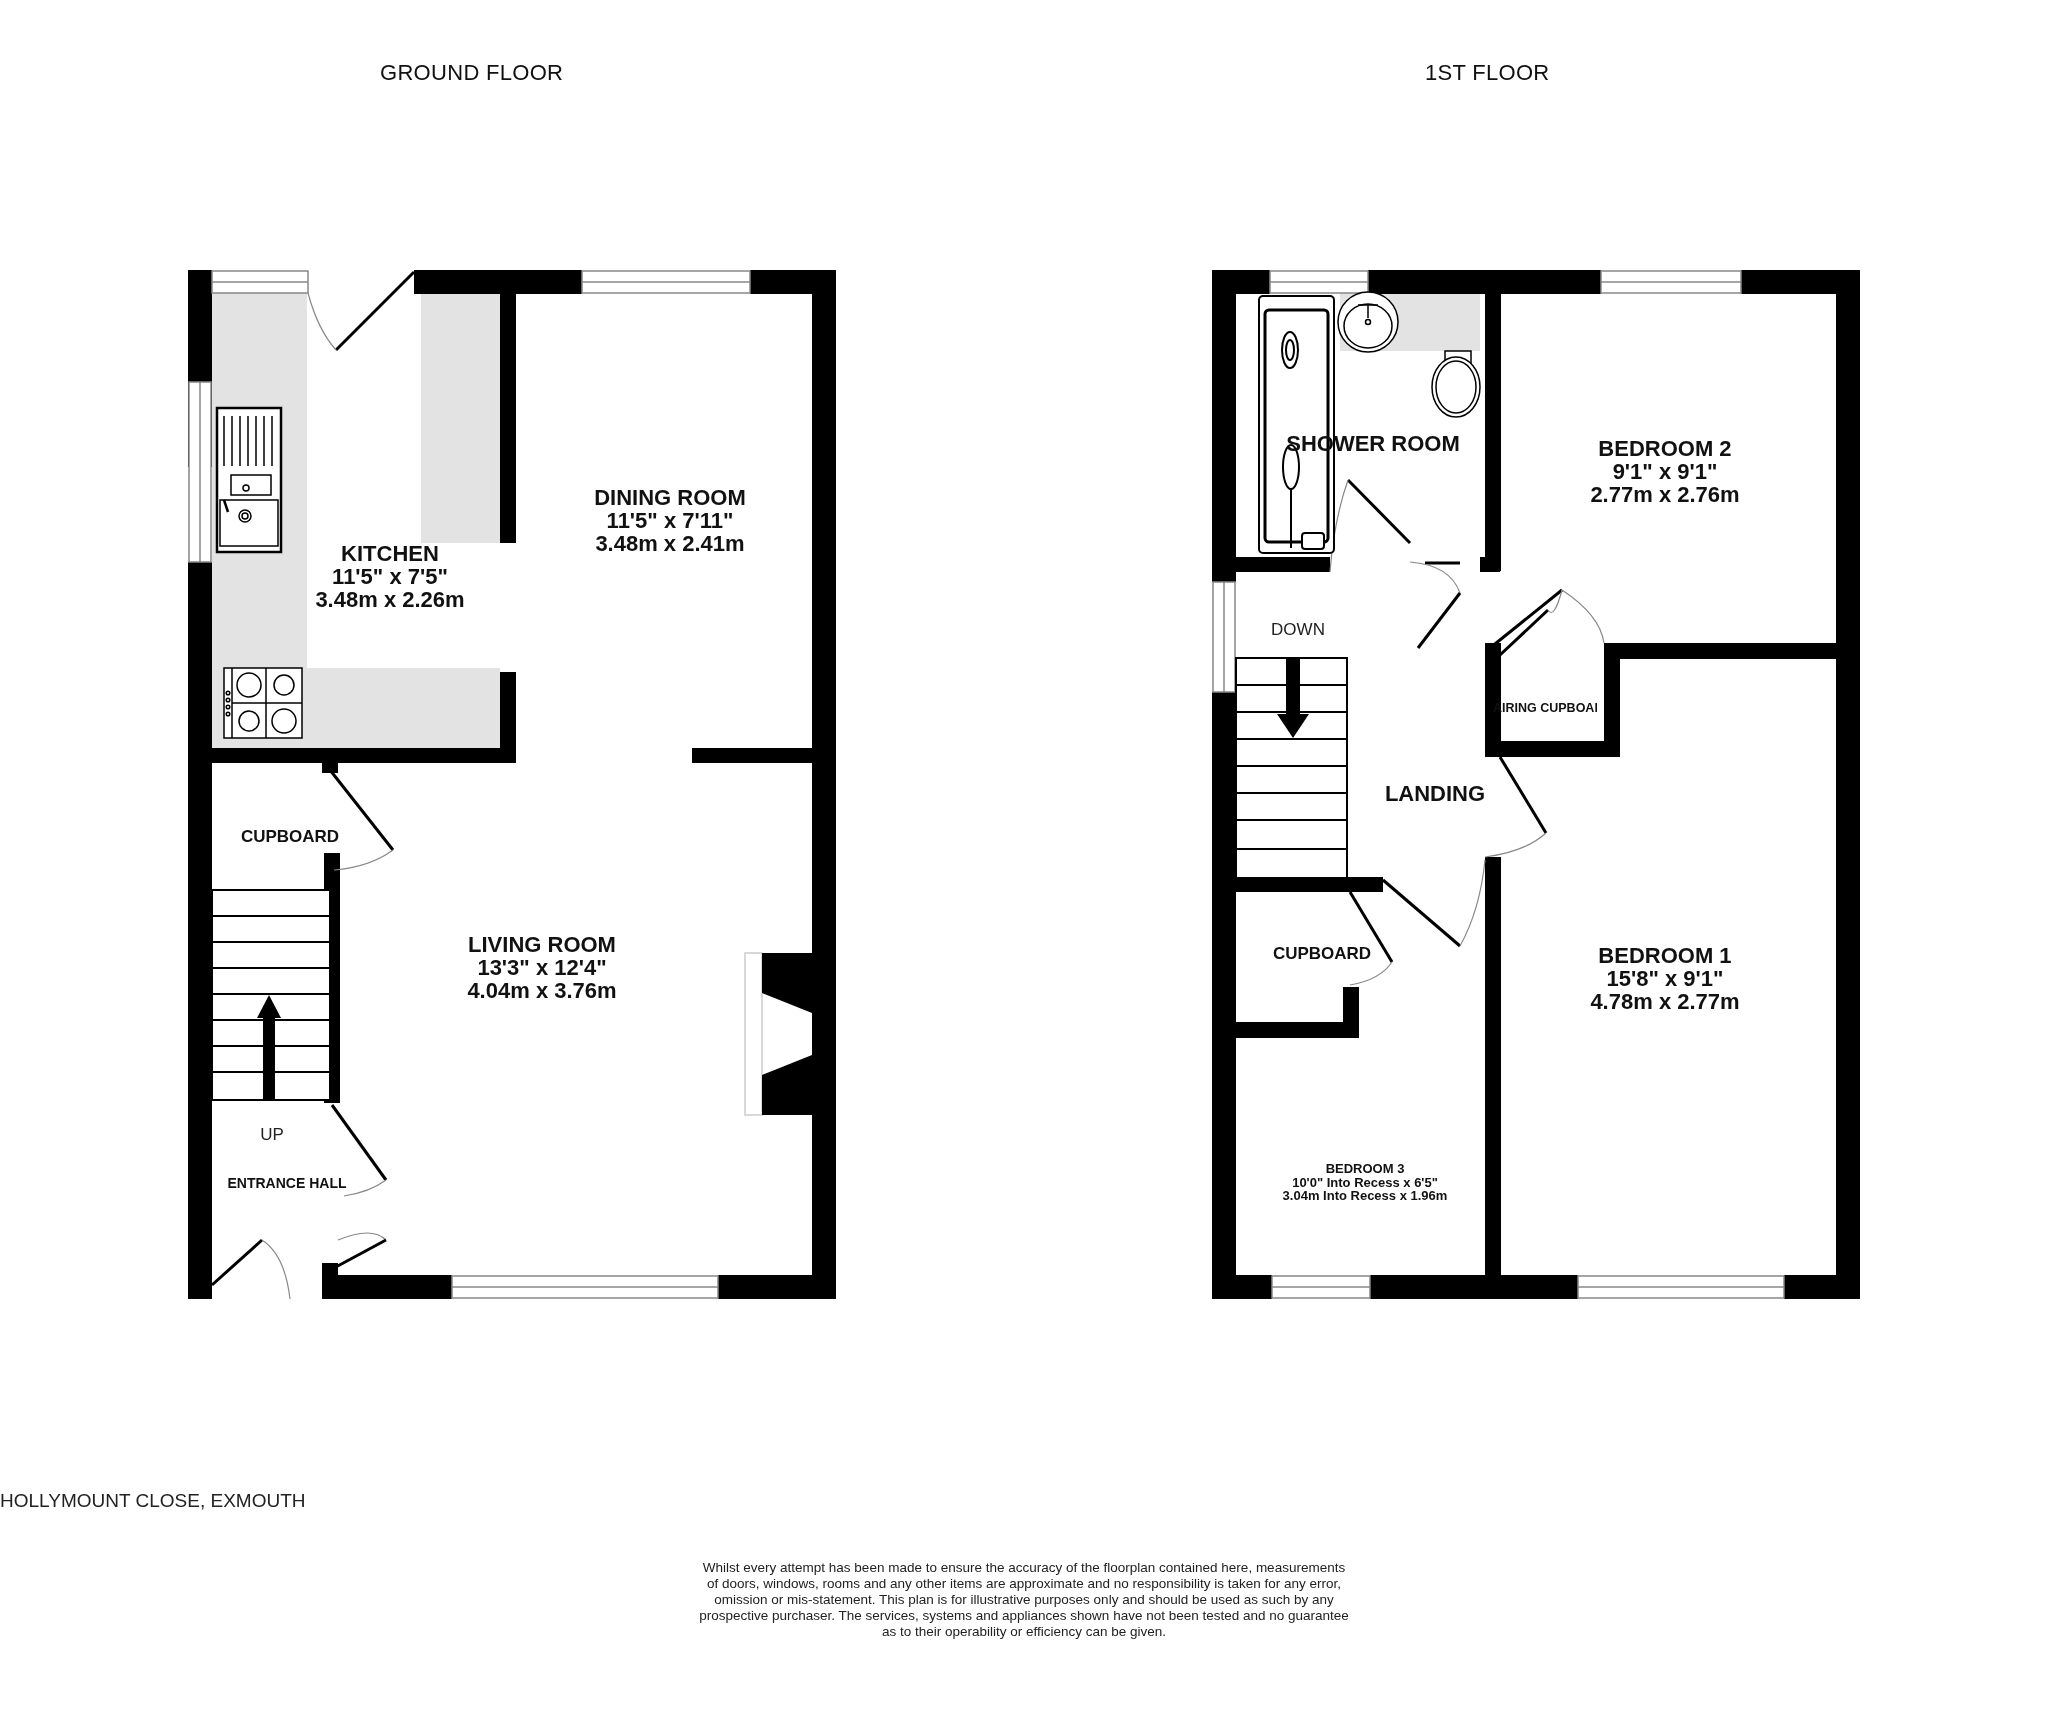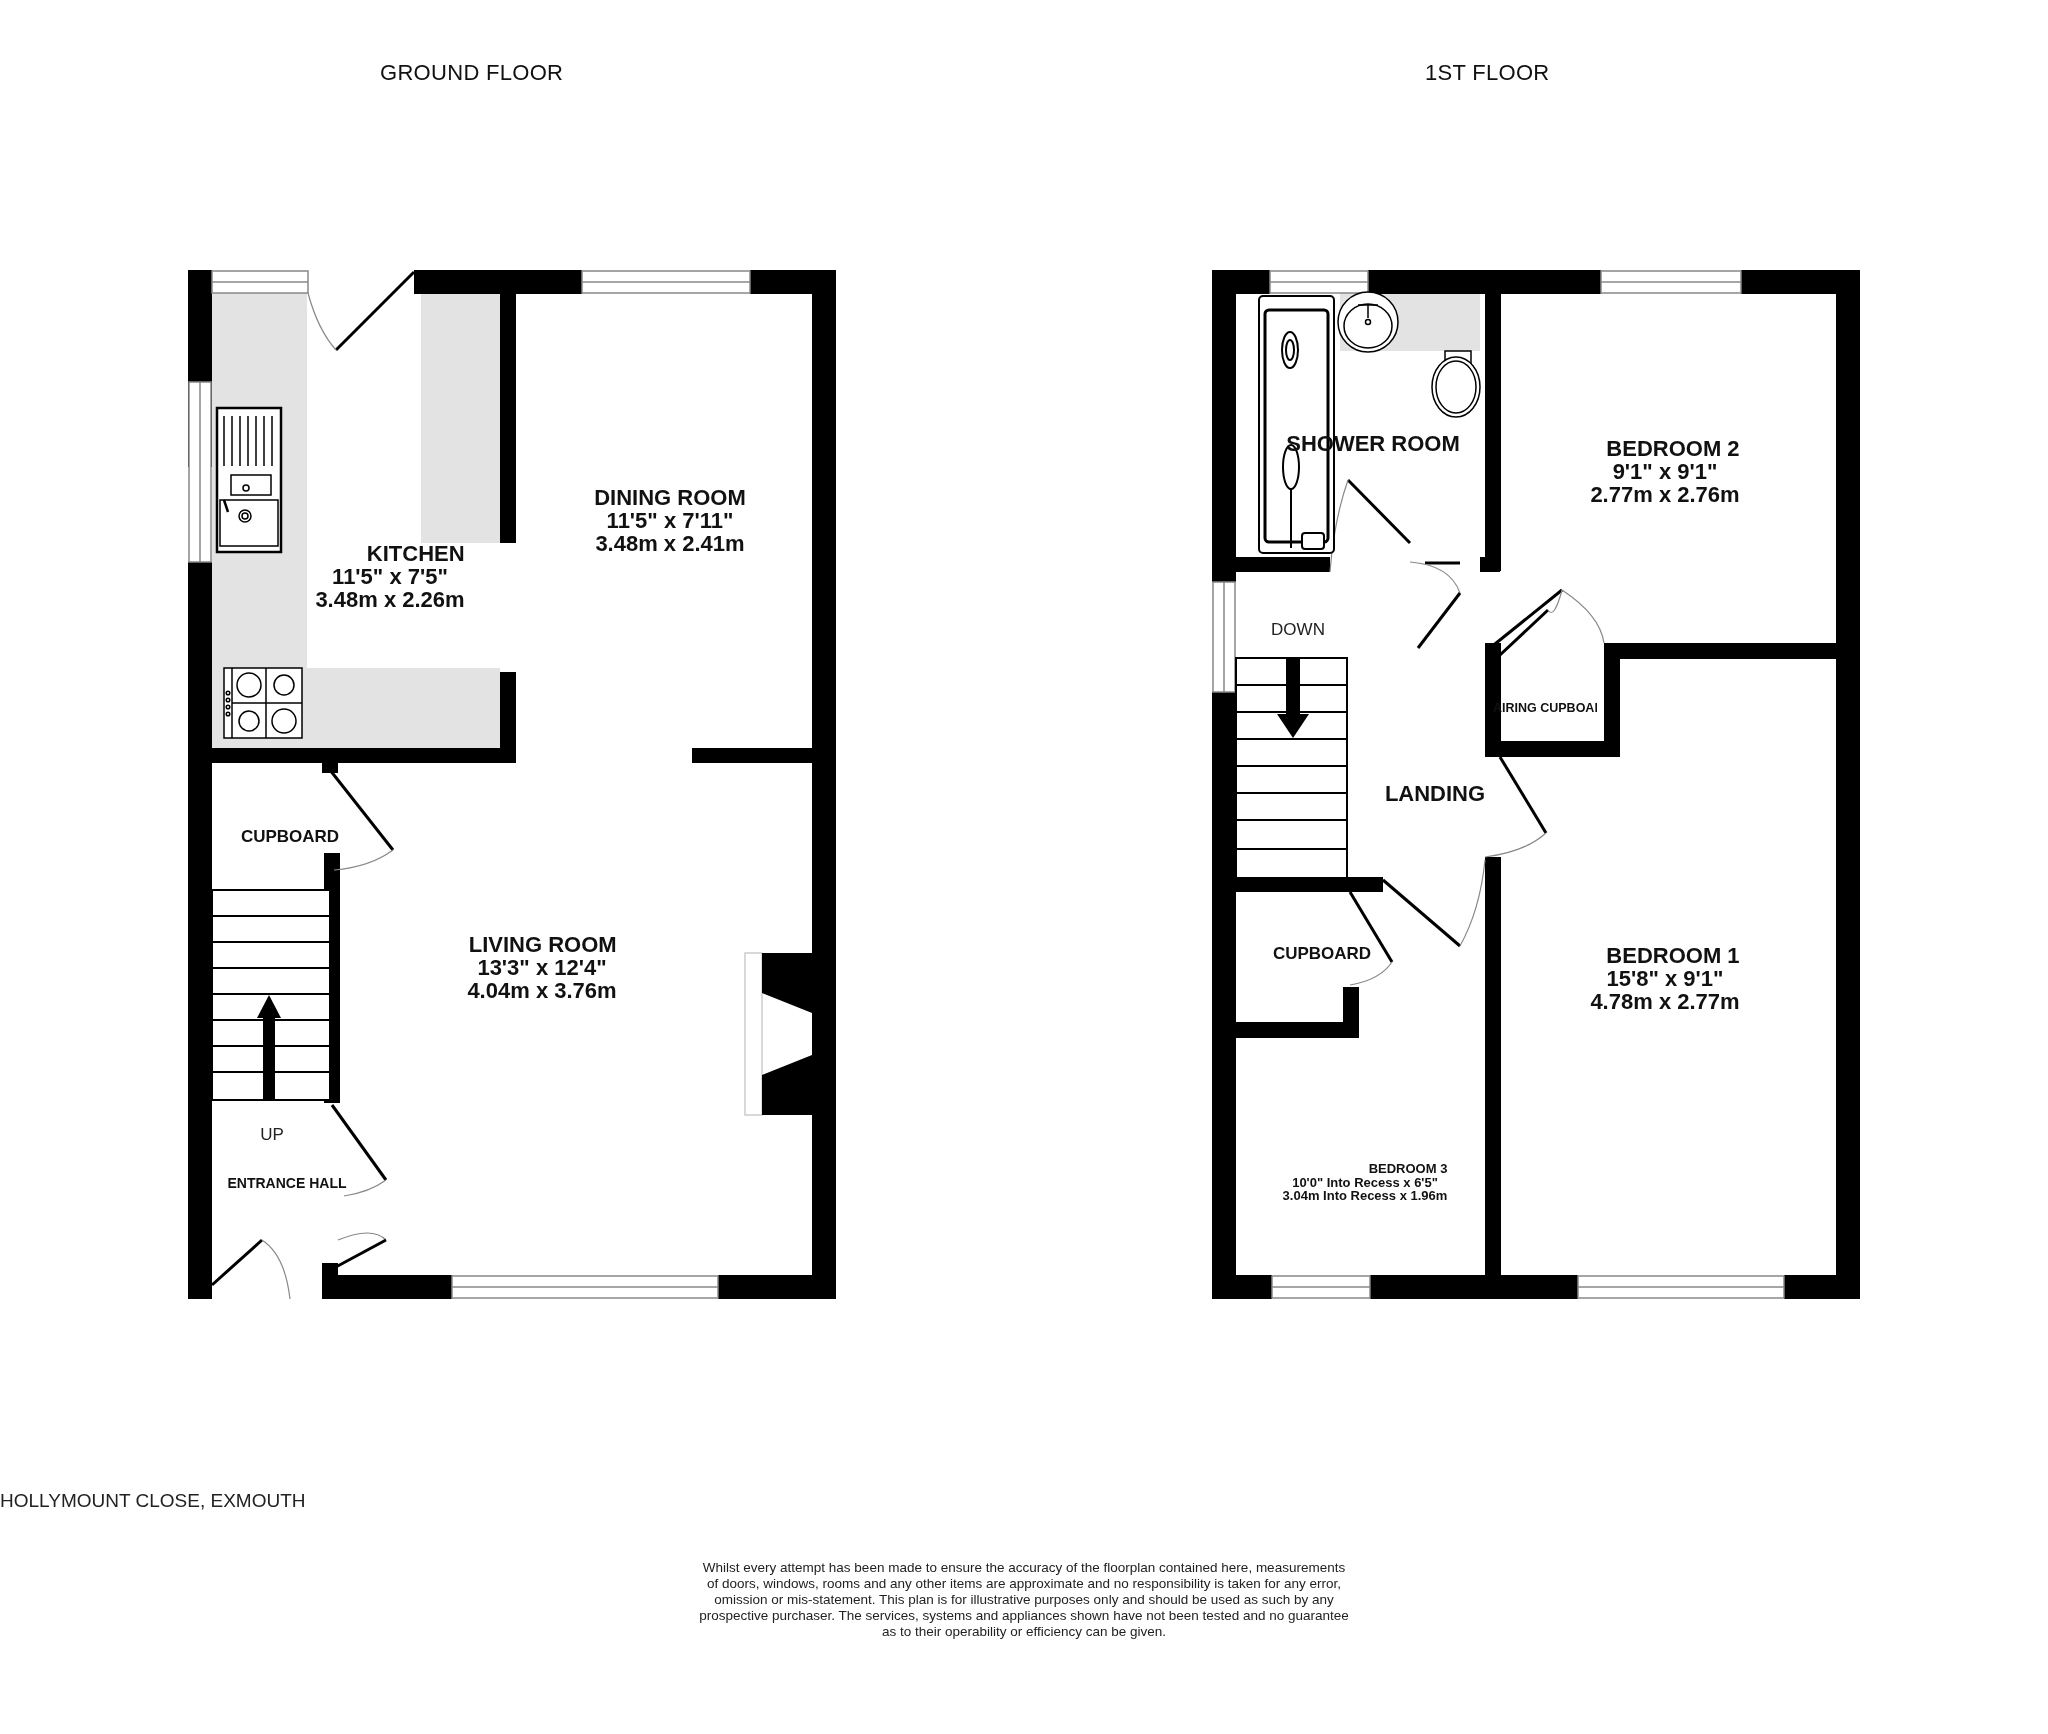--- a/index.html
+++ b/index.html
@@ -1,20 +1,20 @@
 <!DOCTYPE html>
 <html><head>
 <meta charset="utf-8">
 <style>
   html, body { margin:0; padding:0; background:#ffffff; }
   body { width:2048px; height:1734px; position:relative; overflow:hidden; font-family:"Liberation Sans", sans-serif; color:#111; }
   .floor-title { position:absolute; top:48px; font-size:22px; letter-spacing:0.3px; color:#111;margin-top:12px; }
   svg.plan { position:absolute; left:0; top:0; }
   .room-label { position:absolute; text-align:center; font-weight:bold; color:#111; line-height:1.05; transform:translateX(-50%); white-space:nowrap; }
-  .room-label .name { font-size:22px; display:block;text-align:right; }
+  .room-label .name { font-size:22px; display:block; }
   .room-label .dim { font-size:22px; display:block; }
   .room-label.small .name, .room-label.small .dim { font-size:13px; }
   .room-label.cup .name { font-size:17px; }
   .plain-label { position:absolute; font-size:17px; color:#222; transform:translateX(-50%); }
   .footer-title { position:absolute; left:0; width:2048px; top:1490px; text-align:left; font-size:19px; color:#222; }
   .disclaimer { position:absolute; left:0; width:2048px; top:1560px; text-align:center; font-size:13.5px; line-height:16px; color:#222; }
 </style>
 </head>
 <body>
 

